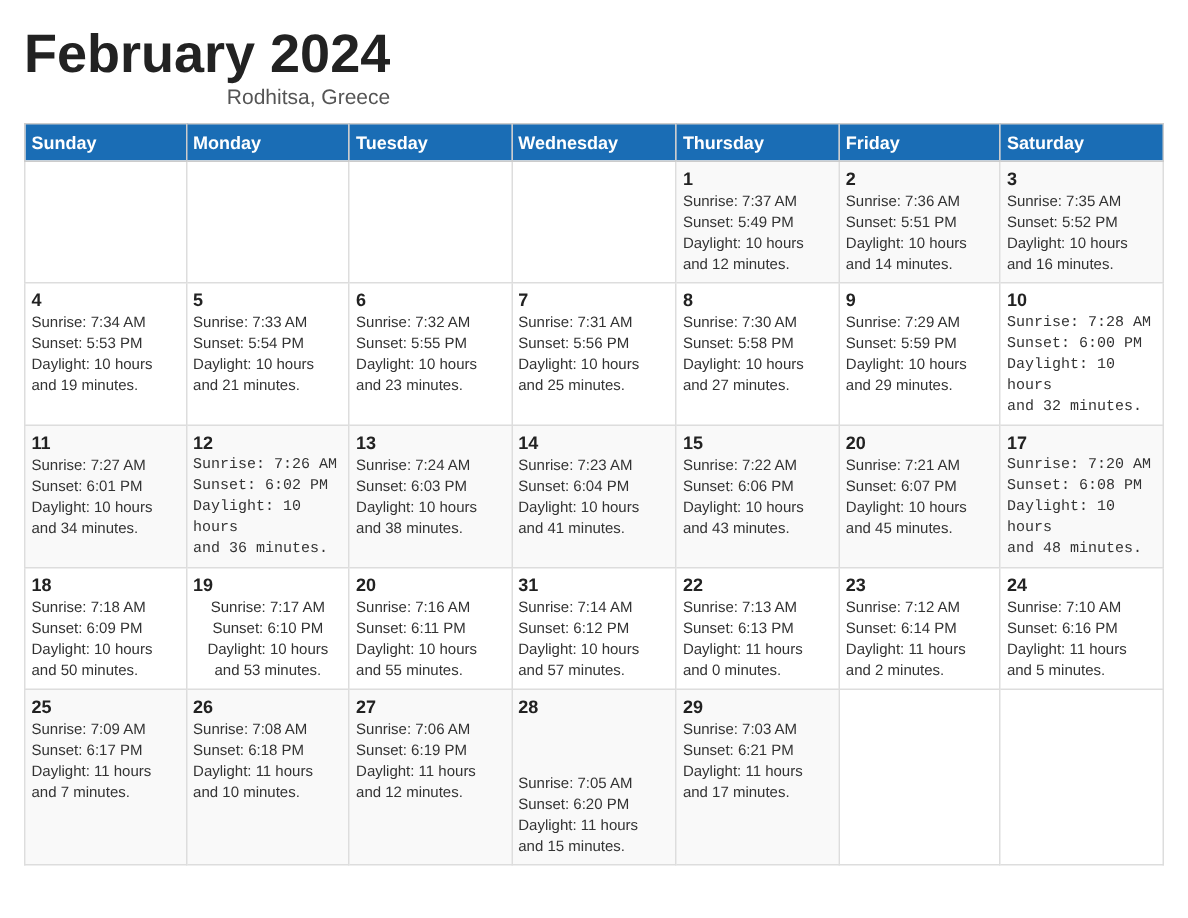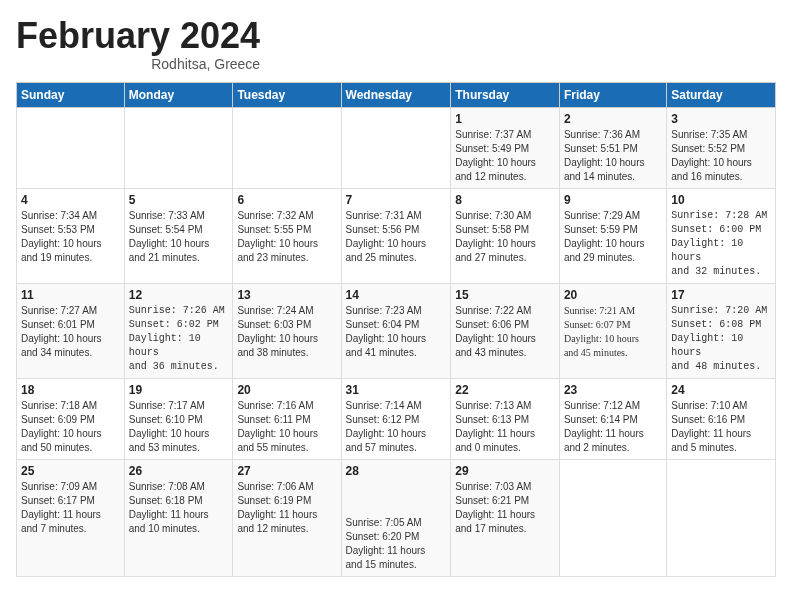--- a/index.html
+++ b/index.html
@@ -217,21 +217,21 @@
         </td>
         <td>
           <div class="day-number">15</div>
           <div class="day-info" style="white-space: pre-line;">Sunrise: 7:22 AM
 Sunset: 6:06 PM
 Daylight: 10 hours
 and 43 minutes.</div>
         </td>
         <td>
           <div class="day-number">20</div>
-          <div class="day-info" style="white-space: pre-line; font-family: Liberation Serif, serif;">Sunrise: 7:21 AM
+          <div class="day-info" style="white-space: pre-line;">Sunrise: 7:21 AM
 Sunset: 6:07 PM
 Daylight: 10 hours
 and 45 minutes.</div>
         </td>
         <td>
           <div class="day-number">17</div>
           <div class="day-info" style="white-space: pre-line; font-family: Liberation Mono, monospace;">Sunrise: 7:20 AM
 Sunset: 6:08 PM
 Daylight: 10 hours
 and 48 minutes.</div>
@@ -240,21 +240,21 @@
       <tr>
         <td>
           <div class="day-number">18</div>
           <div class="day-info" style="white-space: pre-line;">Sunrise: 7:18 AM
 Sunset: 6:09 PM
 Daylight: 10 hours
 and 50 minutes.</div>
         </td>
         <td>
           <div class="day-number">19</div>
-          <div class="day-info" style="white-space: pre-line;">Sunrise: 7:17 AM
+          <div class="day-info" style="white-space: pre-line; text-align: center;">Sunrise: 7:17 AM
 Sunset: 6:10 PM
 Daylight: 10 hours
 and 53 minutes.</div>
         </td>
         <td>
           <div class="day-number">20</div>
           <div class="day-info" style="white-space: pre-line;">Sunrise: 7:16 AM
 Sunset: 6:11 PM
 Daylight: 10 hours
 and 55 minutes.</div>

